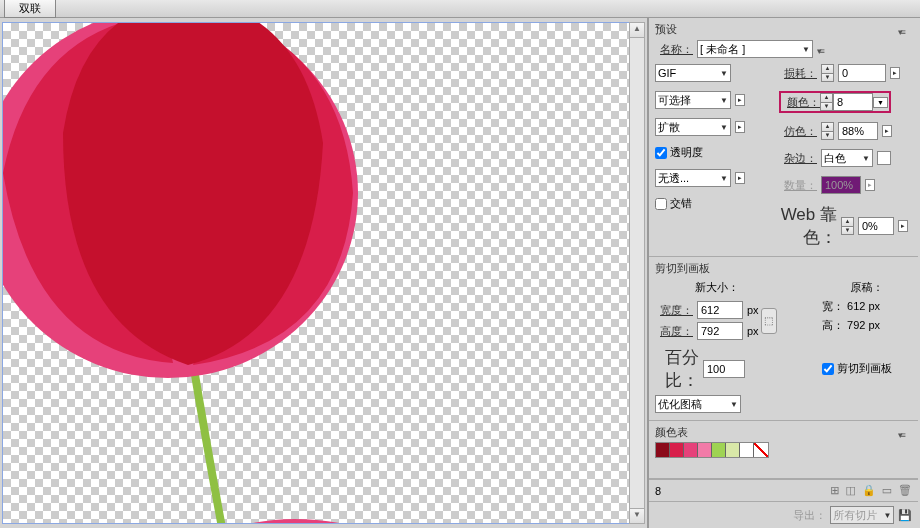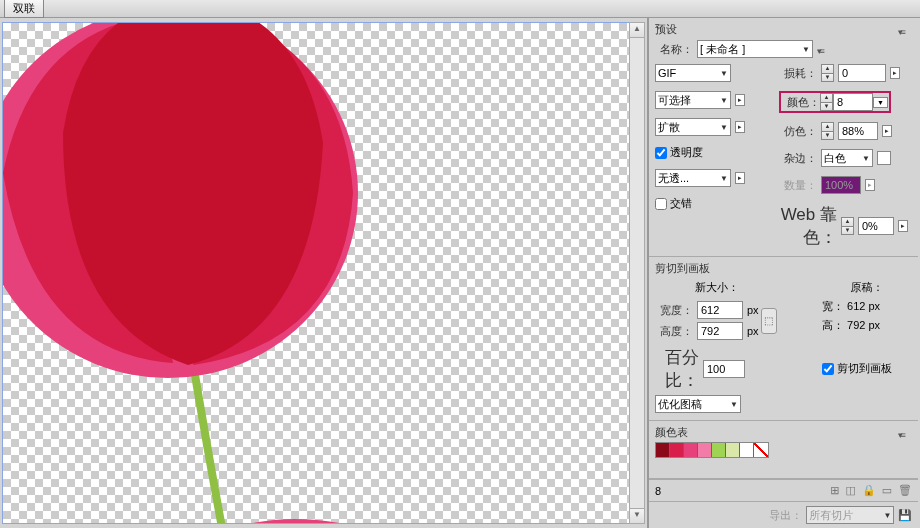--- a/index.html
+++ b/index.html
@@ -1,36 +1,36 @@
 <!DOCTYPE html>
 <html><head>
 <meta charset="utf-8">
 <style>
 * { box-sizing: border-box; margin: 0; padding: 0; font-family: "Microsoft YaHei", sans-serif; font-size: 11px; }
 body { background: #d4d4d4; width: 920px; height: 528px; overflow: hidden; position: relative; }
 .topbar { height: 18px; background: linear-gradient(#e8e8e8,#d0d0d0); border-bottom: 1px solid #999; display: flex; align-items: center; }
-.tab-btn { display: inline-block; padding: 1px 8px; border: 1px solid #888; background: linear-gradient(#f8f8f8,#ddd); margin-left: 4px; font-size: 11px; }
+.tab-btn { display: inline-block; padding: 1px 14px; border: 1px solid #888; background: linear-gradient(#f8f8f8,#ddd); margin-left: 4px; font-size: 11px; }
 .main { display: flex; height: 510px; }
 .canvas-area { width: 648px; border-right: 1px solid #999; background: #d4d4d4; padding: 4px 2px 2px 2px; position: relative; }
 .canvas { width: 628px; height: 502px; border: 1px solid #8aa7e3; background: #fff; position: relative; overflow: hidden; }
 .checker { position: absolute; inset: 0; background-image:
   linear-gradient(45deg,#ccc 25%,transparent 25%),
   linear-gradient(-45deg,#ccc 25%,transparent 25%),
   linear-gradient(45deg,transparent 75%,#ccc 75%),
   linear-gradient(-45deg,transparent 75%,#ccc 75%);
   background-size: 16px 16px; background-position: 0 0,0 8px,8px -8px,-8px 0; }
 .flower { position: absolute; top: -30px; left: -10px; }
 .scrollbar-v { width: 16px; height: 502px; background: #e5e5e5; border: 1px solid #aaa; position: absolute; right: 2px; top: 4px; display: flex; flex-direction: column; }
 .sb-btn { height: 15px; background: linear-gradient(#f4f4f4,#ddd); border-bottom: 1px solid #aaa; text-align: center; line-height: 12px; color: #666; font-size: 8px; }
 .sb-btn.last { border-top: 1px solid #aaa; border-bottom: none; }
 .panels { width: 270px; background: #d4d4d4; border-left: 1px solid #999; display: flex; flex-direction: column; }
 .panel-section { border-bottom: 1px solid #aaa; padding: 4px 6px; }
 .panel-title { font-size: 11px; color: #333; margin-bottom: 2px; display: flex; justify-content: space-between; align-items: center; }
 .row { display: flex; align-items: center; margin: 3px 0; gap: 4px; }
-.lbl { width: 38px; text-align: right; color: #333; font-size: 11px; }
+.lbl { width: 38px; text-align: right; color: #333; font-size: 11px; text-decoration: underline; }
 .lbl-w { text-align: right; color: #333; font-size: 17px; }
 select, .sel { height: 18px; border: 1px solid #888; background: #fff; font-size: 11px; padding: 0 2px; }
 .sel { display: inline-flex; align-items: center; justify-content: space-between; }
 .sel .arrow { font-size: 8px; color: #333; padding-left: 3px; }
 input[type=text] { height: 18px; border: 1px solid #888; background: #fff; font-size: 11px; padding: 0 3px; }
 .stepper { display: inline-flex; flex-direction: column; border: 1px solid #888; width: 13px; height: 18px; }
 .stepper span { flex: 1; background: linear-gradient(#f4f4f4,#ddd); text-align: center; line-height: 7px; font-size: 6px; color: #333; }
 .stepper span:first-child { border-bottom: 1px solid #888; }
 .colgroup { display: flex; flex-direction: column; gap: 3px; }
 .left-col { width: 116px; }
@@ -262,21 +262,21 @@
         <span>◫</span>
         <span>🔒</span>
         <span>▭</span>
         <span>🗑</span>
       </div>
     </div>
     <div class="footer">
       <span></span>
       <div style="display:flex;align-items:center;gap:4px">
         <span class="disabled">导出：</span>
-        <div class="sel disabled" style="width:88px;background:#e6e6e6">
+        <div class="sel disabled" style="width:64px;background:#e6e6e6">
             <span>所有切片</span>
             <span class="arrow">▼</span>
           </div>
         <span style="color:#777">💾</span>
       </div>
     </div>
   </div>
 </div>
 
 </body></html>

